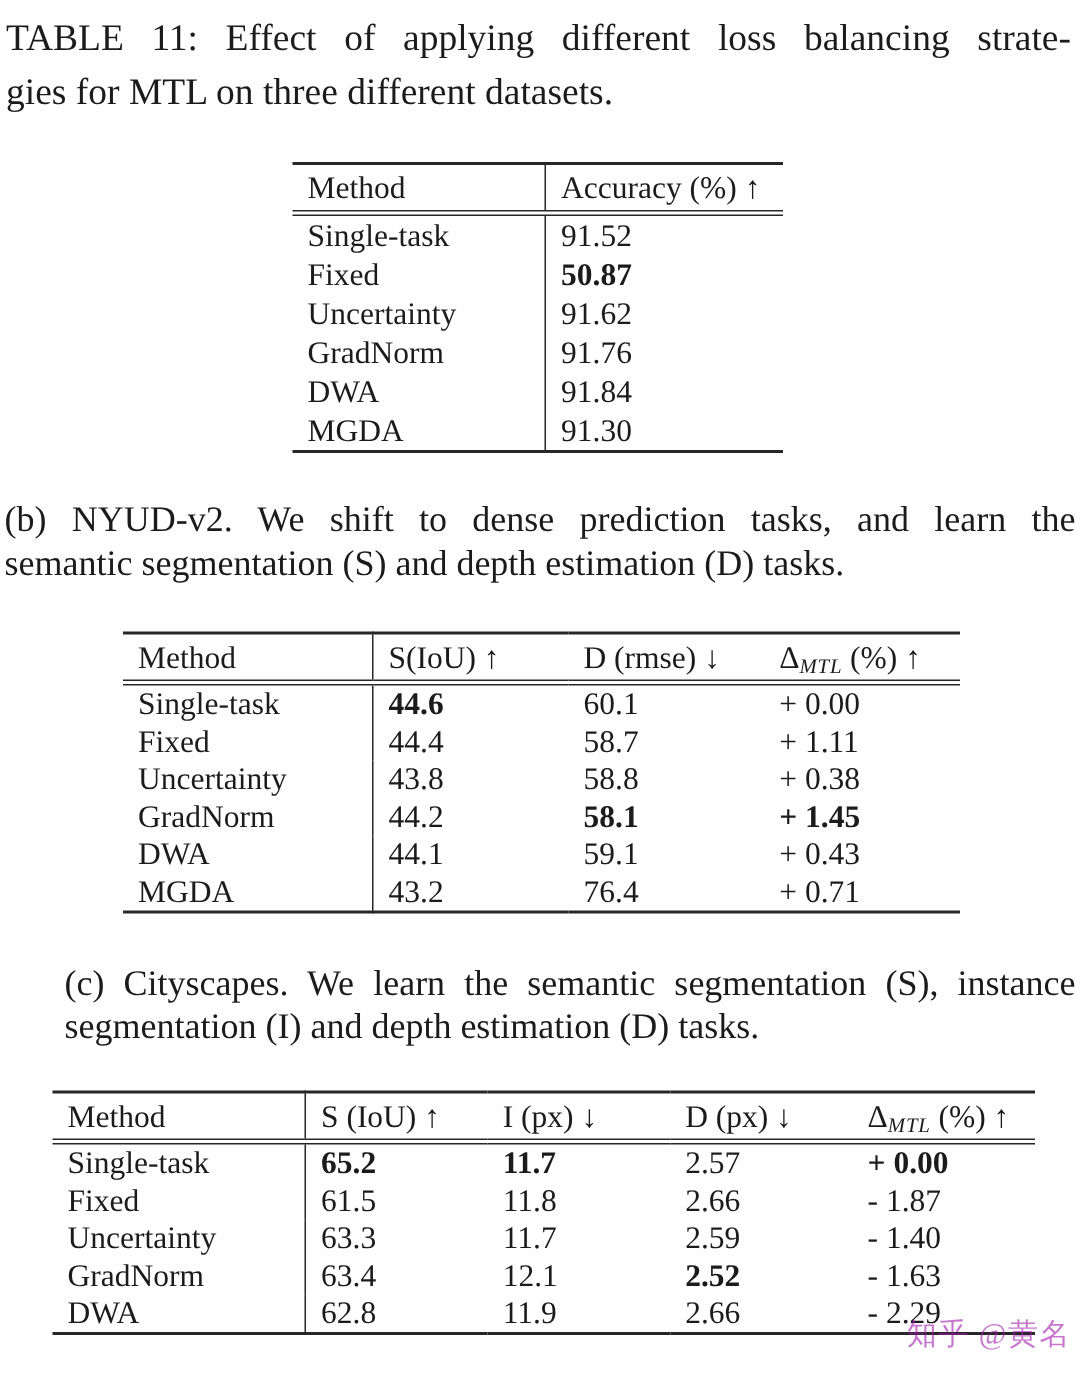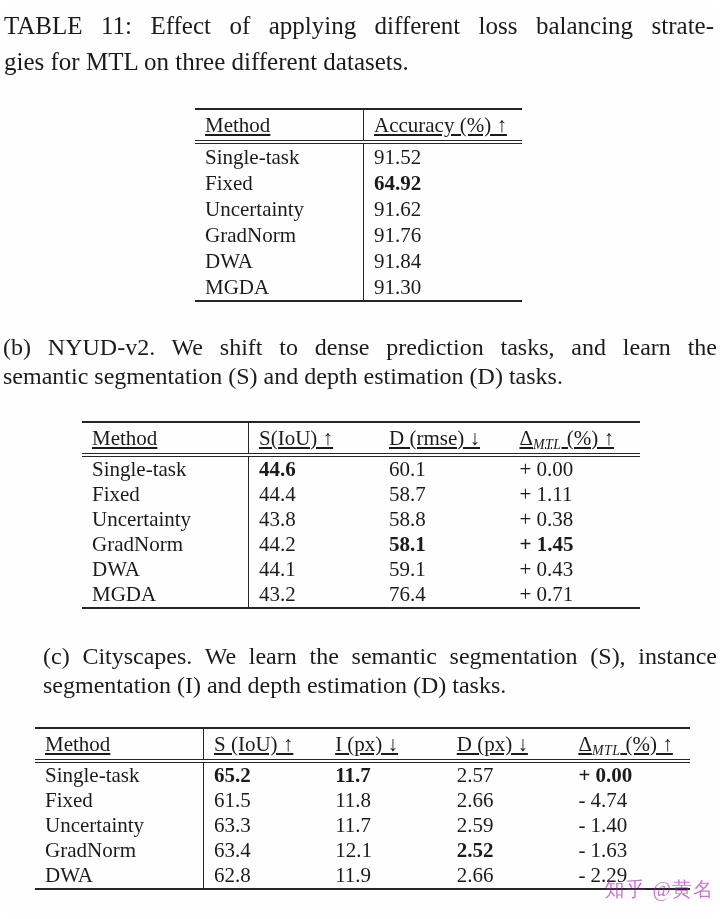--- a/index.html
+++ b/index.html
@@ -38,21 +38,20 @@
   }
   .booktab th, .booktab td {
     font-weight: normal;
     padding: 1px 8px 1px 10px;
     white-space: nowrap;
     overflow: hidden;
   }
   .booktab thead th {
     border-bottom: 4px double #262626;
     line-height: 28px;
-    text-decoration: underline;
   }
   .booktab td { line-height: 24px; }
   .t-b td, .t-c td { line-height: 23px; }
   .booktab th:first-child, .booktab td:first-child {
     text-align: left;
     border-right: 1.5px solid #262626;
   }
   .booktab th:not(:first-child), .booktab td:not(:first-child) { text-align: left; }
   .booktab .bold { font-weight: bold; }
 
@@ -99,21 +98,21 @@
           <th>Accuracy (%) ↑</th>
         </tr>
       </thead>
     <tbody>
         <tr>
           <td>Single-task</td>
           <td>91.52</td>
         </tr>
         <tr>
           <td>Fixed</td>
-          <td class="bold">64.92</td>
+          <td class="bold">50.87</td>
         </tr>
         <tr>
           <td>Uncertainty</td>
           <td>91.62</td>
         </tr>
         <tr>
           <td>GradNorm</td>
           <td>91.76</td>
         </tr>
         <tr>
@@ -200,21 +199,21 @@
           <td class="bold">65.2</td>
           <td class="bold">11.7</td>
           <td>2.57</td>
           <td class="bold">+ 0.00</td>
         </tr>
         <tr>
           <td>Fixed</td>
           <td>61.5</td>
           <td>11.8</td>
           <td>2.66</td>
-          <td>- 4.74</td>
+          <td>- 1.87</td>
         </tr>
         <tr>
           <td>Uncertainty</td>
           <td>63.3</td>
           <td>11.7</td>
           <td>2.59</td>
           <td>- 1.40</td>
         </tr>
         <tr>
           <td>GradNorm</td>

